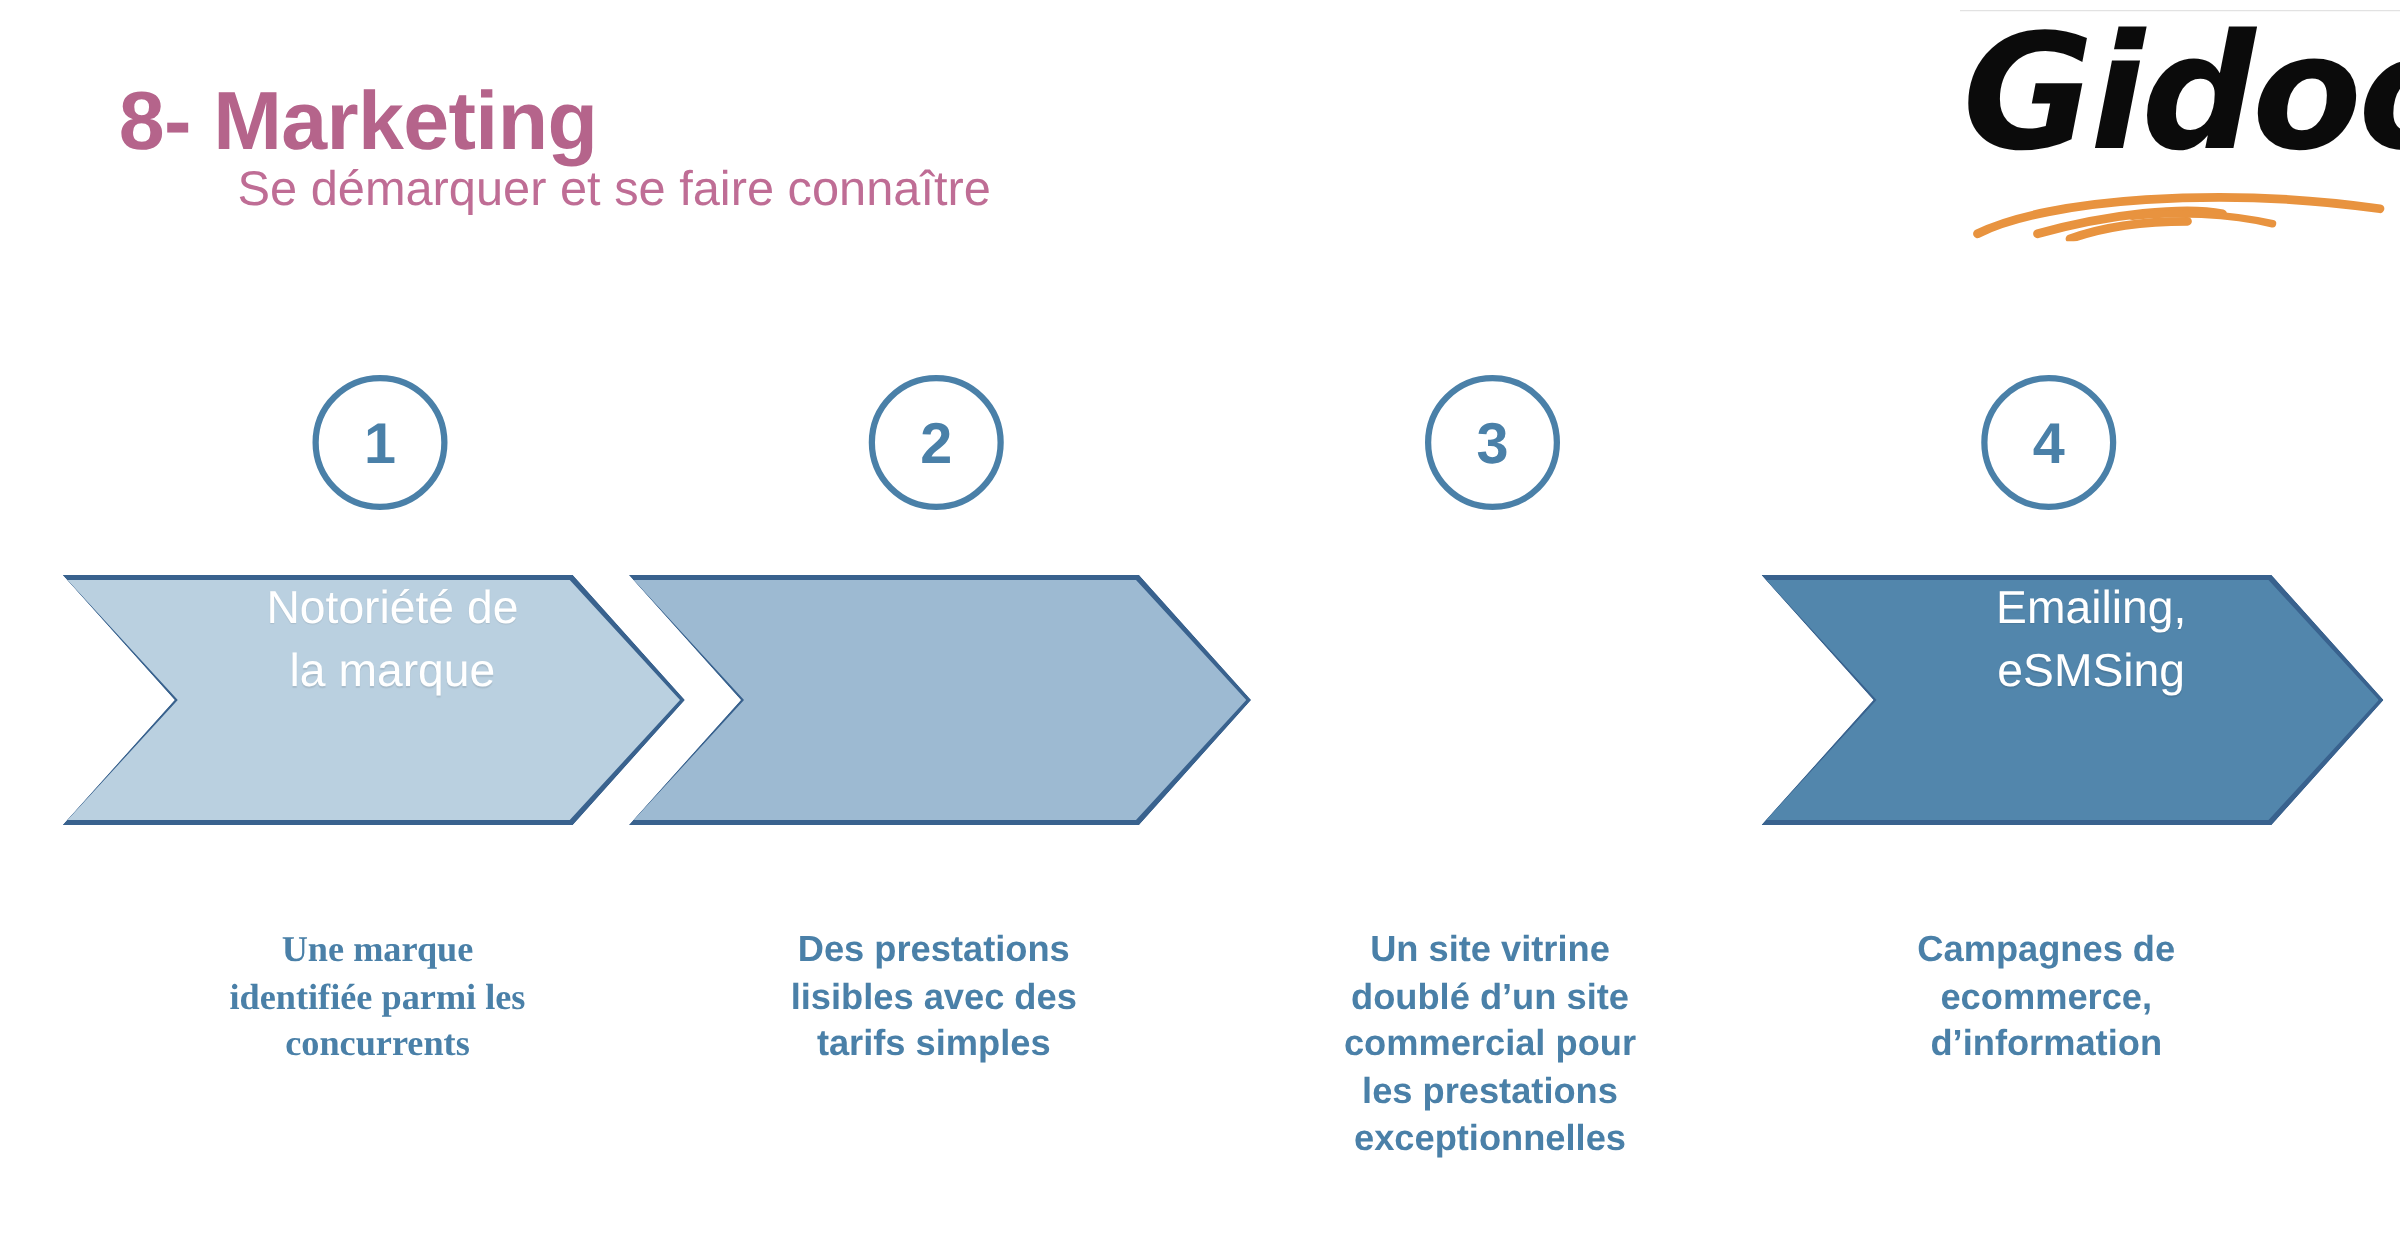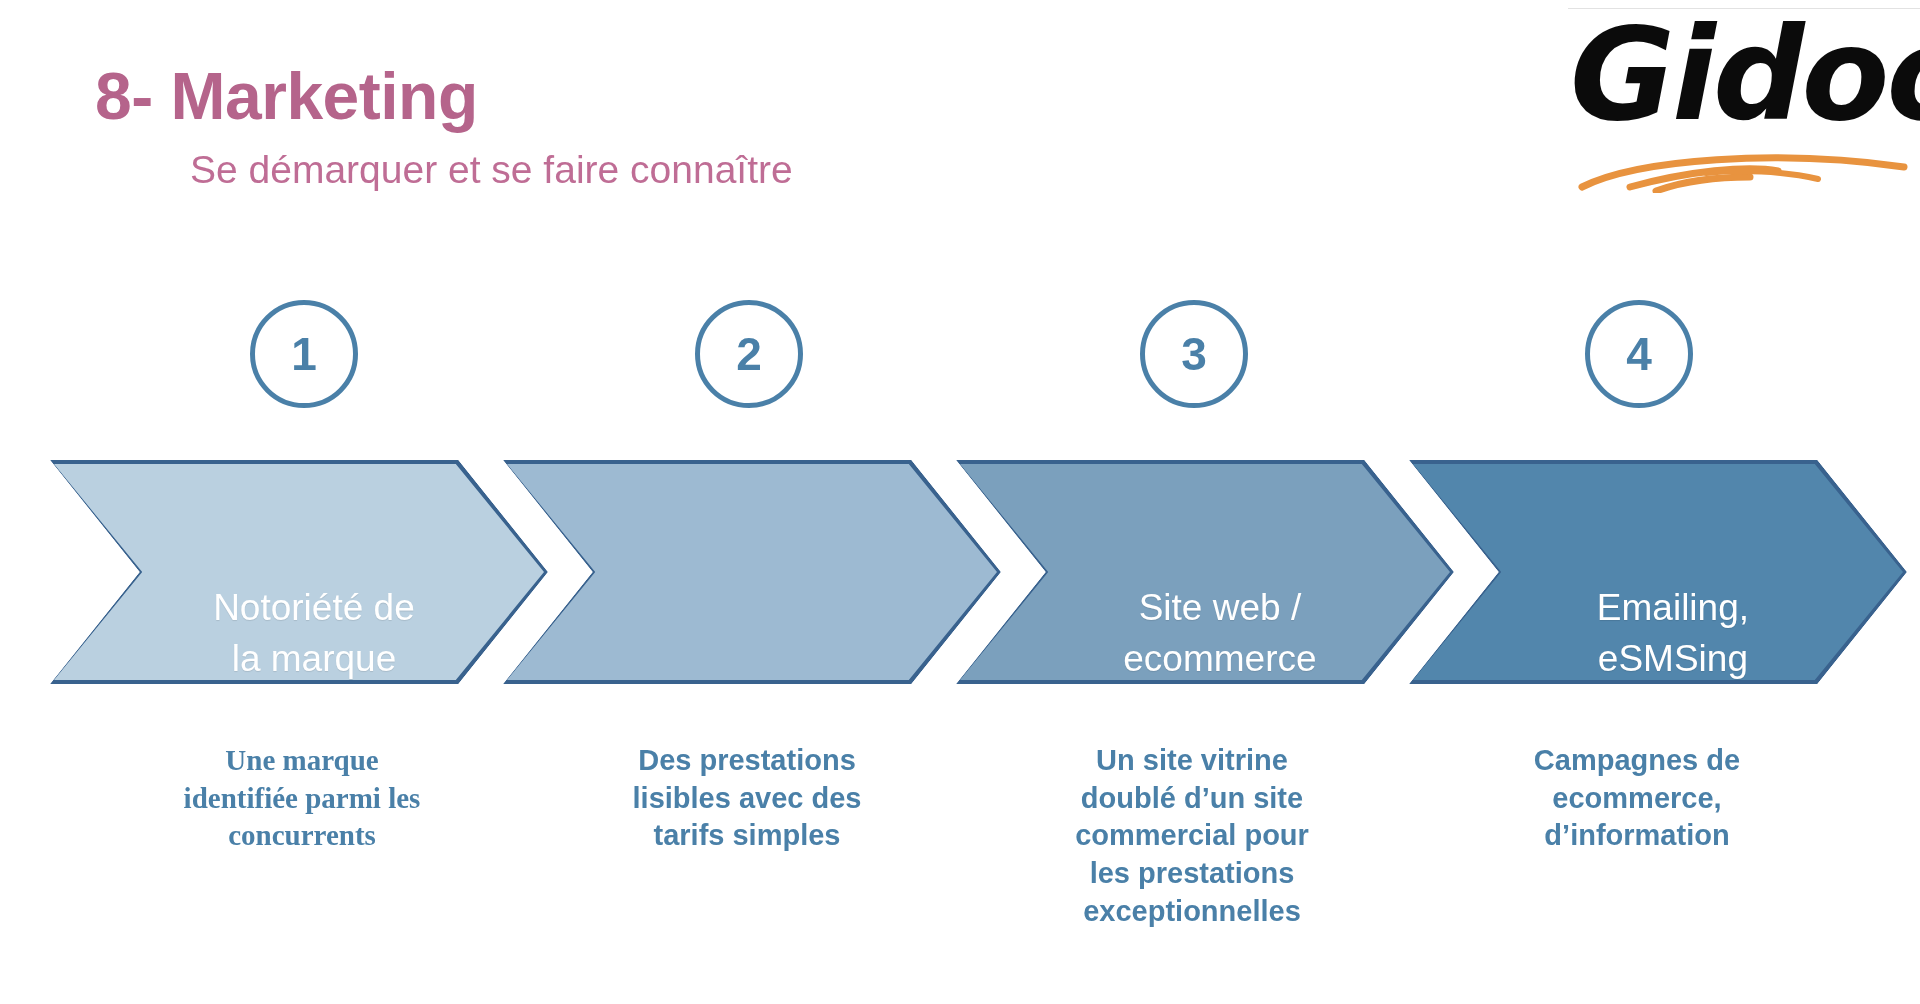--- a/index.html
+++ b/index.html
@@ -32,21 +32,20 @@
   }
   #page-title {
     font-size: 66px;
     font-weight: bold;
     color: #b5648b;
     letter-spacing: -0.5px;
     line-height: 1.05;
     white-space: nowrap;
   }
   #page-subtitle {
-    margin-top: 18px;
     margin-left: 95px;
     font-size: 39px;
     font-weight: normal;
     color: #bf6d95;
     line-height: 1.1;
     white-space: nowrap;
   }
 
   
   #logo-box {
@@ -110,23 +109,23 @@
     position: absolute;
     left: 50px;
     top: 460px;
     width: 1856px;
     height: 200px;
   }
   .chevron {
     position: absolute;
     top: 0;
     width: 498px;
-    height: 224px;
+    height: 200px;
     display: flex;
-    align-items: flex-end;
+    align-items: flex-start;
     justify-content: center;
     -webkit-clip-path: polygon(0 0, 82% 0, 100% 50%, 82% 100%, 0 100%, 18% 50%);
     clip-path: polygon(0 0, 82% 0, 100% 50%, 82% 100%, 0 100%, 18% 50%);
     box-sizing: border-box;
   }
   .chevron .inner {
     position: absolute;
     inset: 0;
     -webkit-clip-path: polygon(0 0, 82% 0, 100% 50%, 82% 100%, 0 100%, 18% 50%);
     clip-path: polygon(0 0, 82% 0, 100% 50%, 82% 100%, 0 100%, 18% 50%);
@@ -212,26 +211,20 @@
       <div class="face" style="background: rgb(186, 208, 224);"></div>
       <div class="label">Notoriété de
 la marque</div>
     </div>
 
     <div class="chevron" id="chevron-2">
       <div class="inner" style="background: rgb(57, 98, 142);"></div>
       <div class="face" style="background: rgb(157, 186, 210);"></div>
     </div>
 
-    <div class="chevron" id="chevron-3">
-      <div class="inner" style="background: rgb(57, 98, 142);"></div>
-      <div class="face" style="background: rgb(123, 160, 189);"></div>
-      <div class="label">Site web /
-ecommerce</div>
-    </div>
 
     <div class="chevron" id="chevron-4">
       <div class="inner" style="background: rgb(57, 98, 142);"></div>
       <div class="face" style="background: rgb(82, 134, 172);"></div>
       <div class="label">Emailing,
 eSMSing</div>
     </div>
 
   </div>
 

